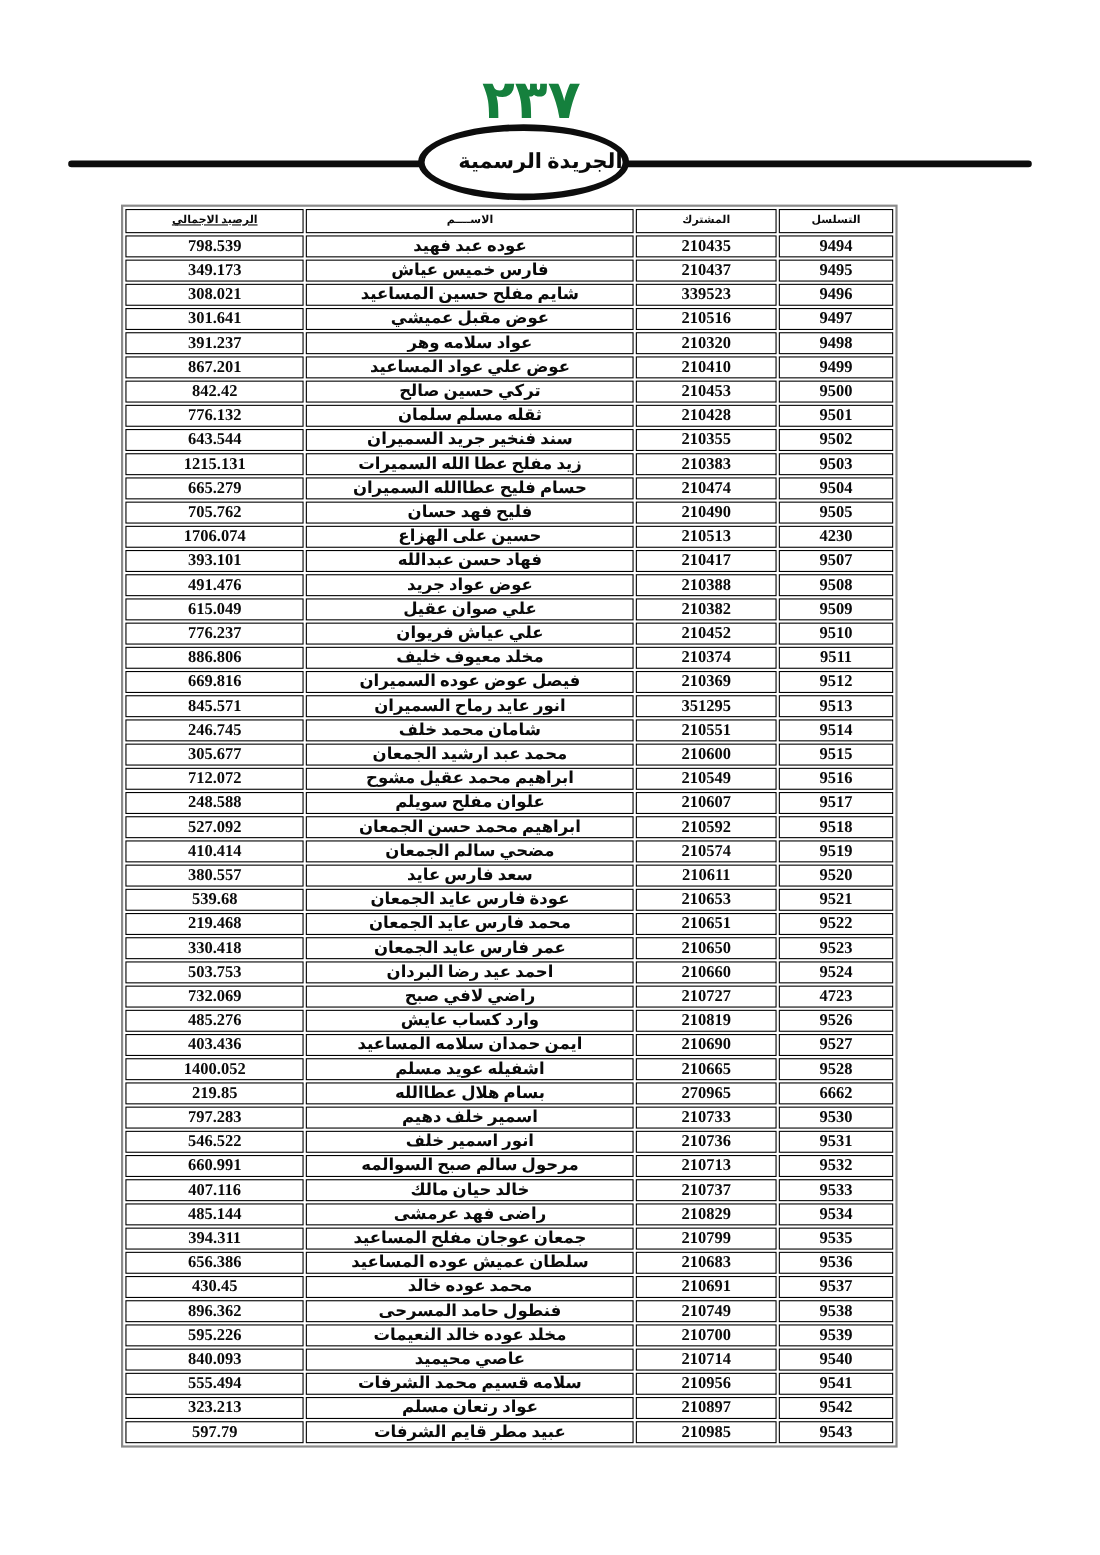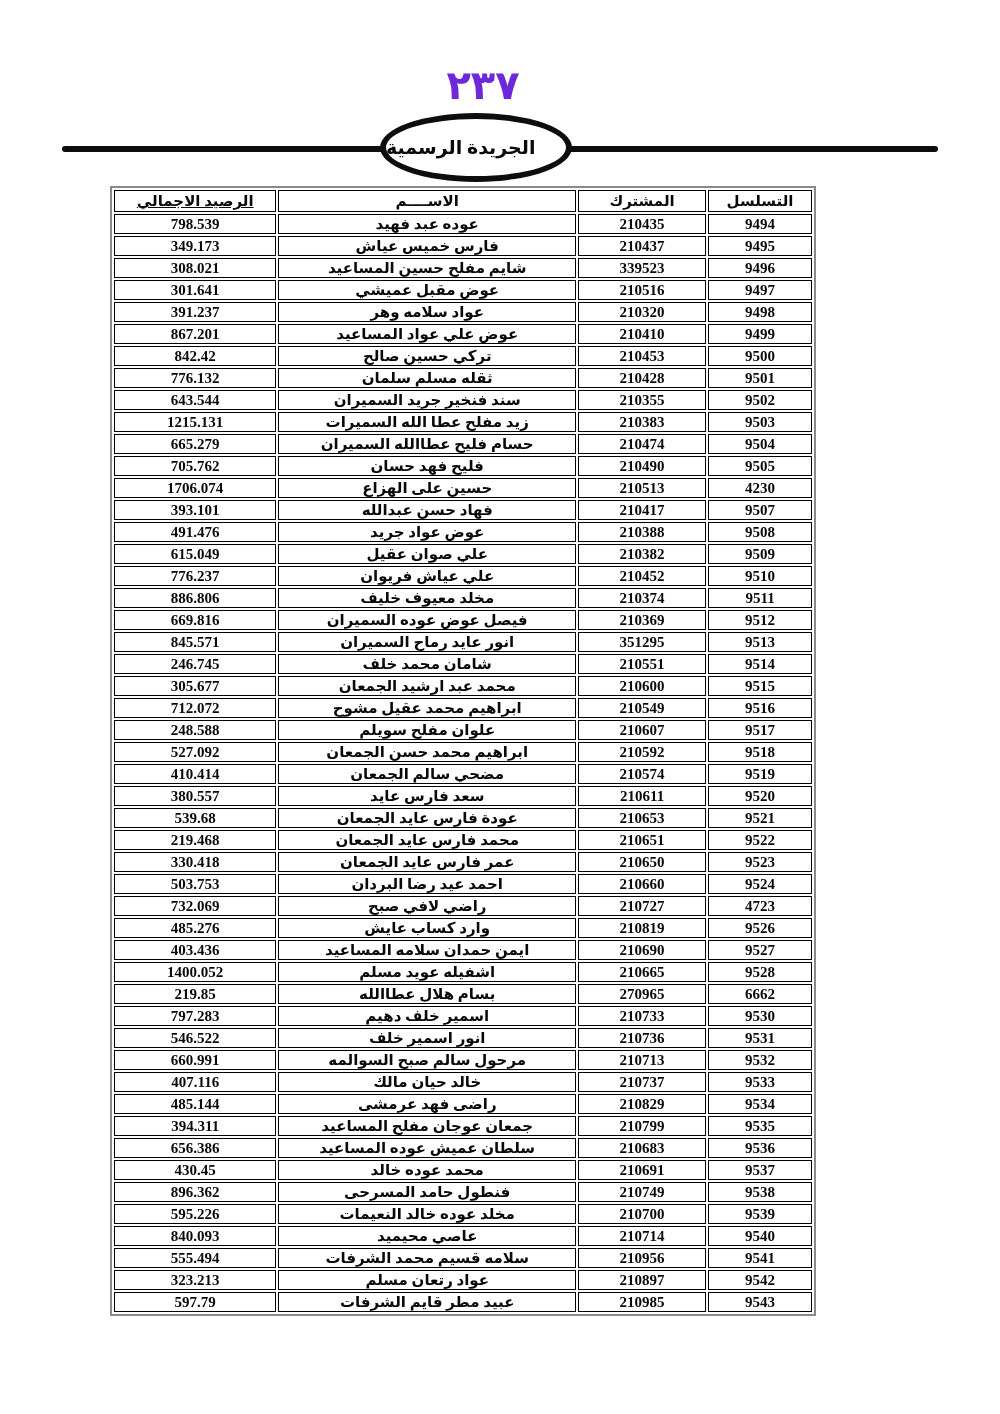--- a/index.html
+++ b/index.html
@@ -11,42 +11,42 @@
     position: relative;
     width: 1000px;
     height: 1414px;
     background: #ffffff;
     overflow: hidden;
   }
   .page-number {
     position: absolute;
     top: 62px; left: 383px; width: 200px;
     text-align: center;
-    font-size: 40px;
+    font-size: 49px;
     font-weight: bold;
-    color: #6d28d9;
+    color: #15803d;
     letter-spacing: 2px;
   }
   .head-rule {
     position: absolute;
     top: 146px; left: 62px;
     width: 876px; height: 6px;
     background: #0d0d0d;
     border-radius: 3px;
   }
   .gazette-ellipse {
     position: absolute;
     top: 113px; left: 380px;
     width: 180px; height: 57px;
     background: #ffffff;
     border: 6px solid #0d0d0d;
     border-radius: 50%;
     display: flex;
     align-items: center;
-    justify-content: flex-start;
+    justify-content: flex-end;
     font-size: 19px;
     font-weight: bold;
     color: #0a0a0a;
     z-index: 2;
   }
   .table-wrap {
     position: absolute;
     top: 186px; left: 110px;
     width: 706px;
   }
@@ -63,21 +63,21 @@
     text-align: center;
     vertical-align: middle;
     font-weight: bold;
     color: #0a0a0a;
     height: 18px;
     line-height: 18px;
     padding: 0 2px;
     overflow: hidden;
     white-space: nowrap;
   }
-  table.gazette th { font-size: 15px; height: 20px; line-height: 20px; }
+  table.gazette th { font-size: 10px; height: 20px; line-height: 20px; }
   table.gazette td { font-size: 15px; }
   col.c-serial     { width: 103px; }
   col.c-subscriber { width: 127px; }
   col.c-name       { width: 295px; }
   col.c-balance    { width: 161px; }
   th.balance-head span { text-decoration: underline; }
   td.num { direction: ltr; }
 </style>
 </head>
 <body>

